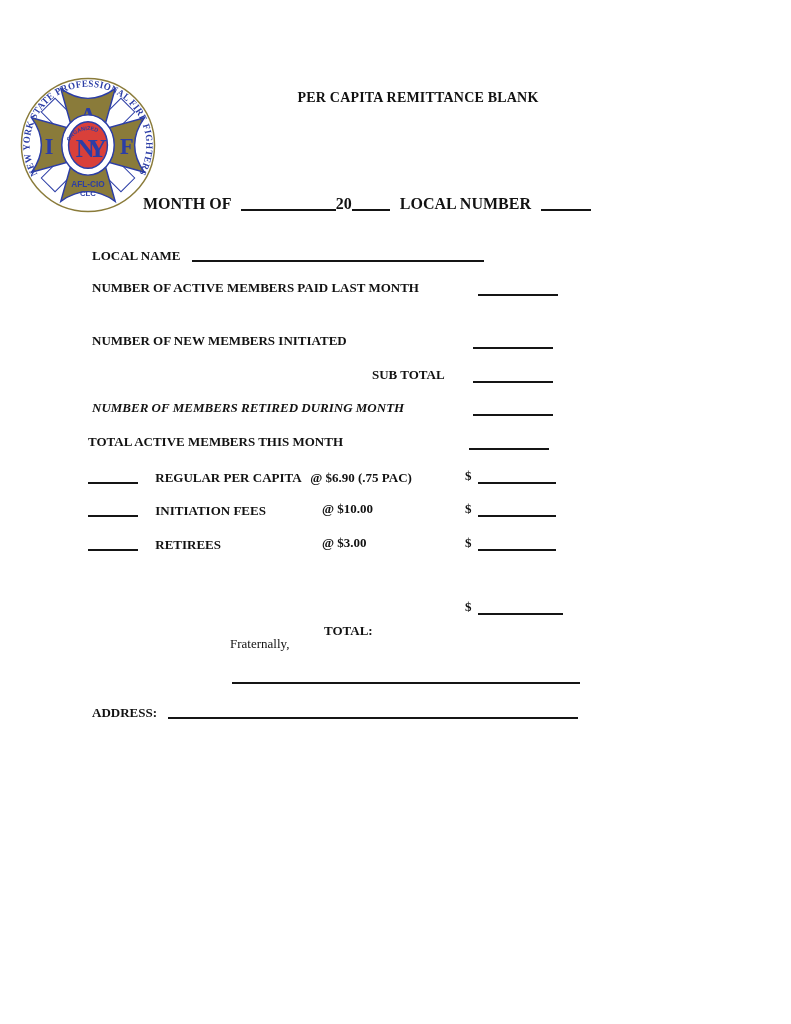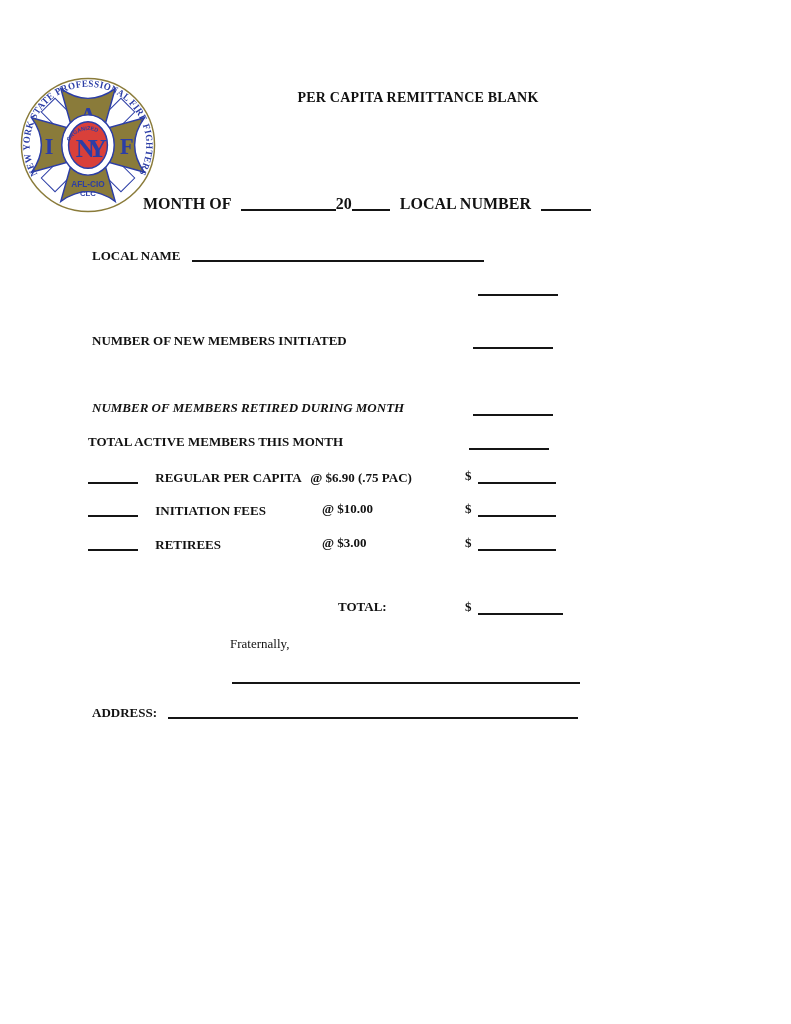--- a/index.html
+++ b/index.html
@@ -77,28 +77,33 @@
     <span style="margin-left:6px;">LOCAL NUMBER</span>
     <span class="blank" style="width:50px; margin-left:6px;"></span>
   </div>
 
   <div class="row" style="left:92px; top:246px;">
     <span>LOCAL NAME</span>
     <span class="blank" style="width:292px; margin-left:8px;"></span>
   </div>
 
   <div class="rowc row" style="left:92px; top:280px; width:480px;">
+    <span>NUMBER OF ACTIVE MEMBERS PAID LAST MONTH</span>
     <span class="blank abs" style="left:386px; width:80px;"></span>
   </div>
 
   <div class="rowc row" style="left:92px; top:333px; width:480px;">
     <span>NUMBER OF NEW MEMBERS INITIATED</span>
     <span class="blank abs" style="left:381px; width:80px;"></span>
   </div>
 
+  <div class="rowc row" style="left:92px; top:367px; width:480px;">
+    <span class="abs" style="left:280px;">SUB TOTAL</span>
+    <span class="blank abs" style="left:381px; width:80px;"></span>
+  </div>
 
   <div class="rowc row" style="left:92px; top:400px; width:480px;font-style:italic;">
     <span>NUMBER OF MEMBERS RETIRED DURING MONTH</span>
     <span class="blank abs" style="left:381px; width:80px;"></span>
   </div>
 
   <div class="rowc row" style="left:88px; top:434px; width:480px;">
     <span>TOTAL ACTIVE MEMBERS THIS MONTH</span>
     <span class="blank abs" style="left:381px; width:80px;"></span>
   </div>
@@ -121,21 +126,21 @@
 
   <div class="rowc row" style="left:88px; top:535px; width:480px;">
     <span class="blank" style="width:50px;"></span>
     <span style="margin-left:14px;">RETIREES</span>
     <span class="abs" style="left:234px;">@ $3.00</span>
     <span class="abs" style="left:377px;">$</span>
     <span class="blank abs" style="left:390px; width:78px;"></span>
   </div>
 
   <div class="rowc row" style="left:92px; top:599px; width:490px;">
-    <span class="abs" style="left:246px;">TOTAL:</span>
+    <span class="abs" style="left:232px;margin-top:24px;">TOTAL:</span>
     <span class="abs" style="left:373px;">$</span>
     <span class="blank abs" style="left:386px; width:85px;"></span>
   </div>
 
   <div class="row plain" style="left:230px; top:636px;">Fraternally,</div>
 
   <div class="abs" style="left:232px; top:666px; width:348px; height:16px; border-bottom:2px solid #151515;"></div>
 
   <div class="row" style="left:92px; top:703px;">
     <span>ADDRESS:</span>

